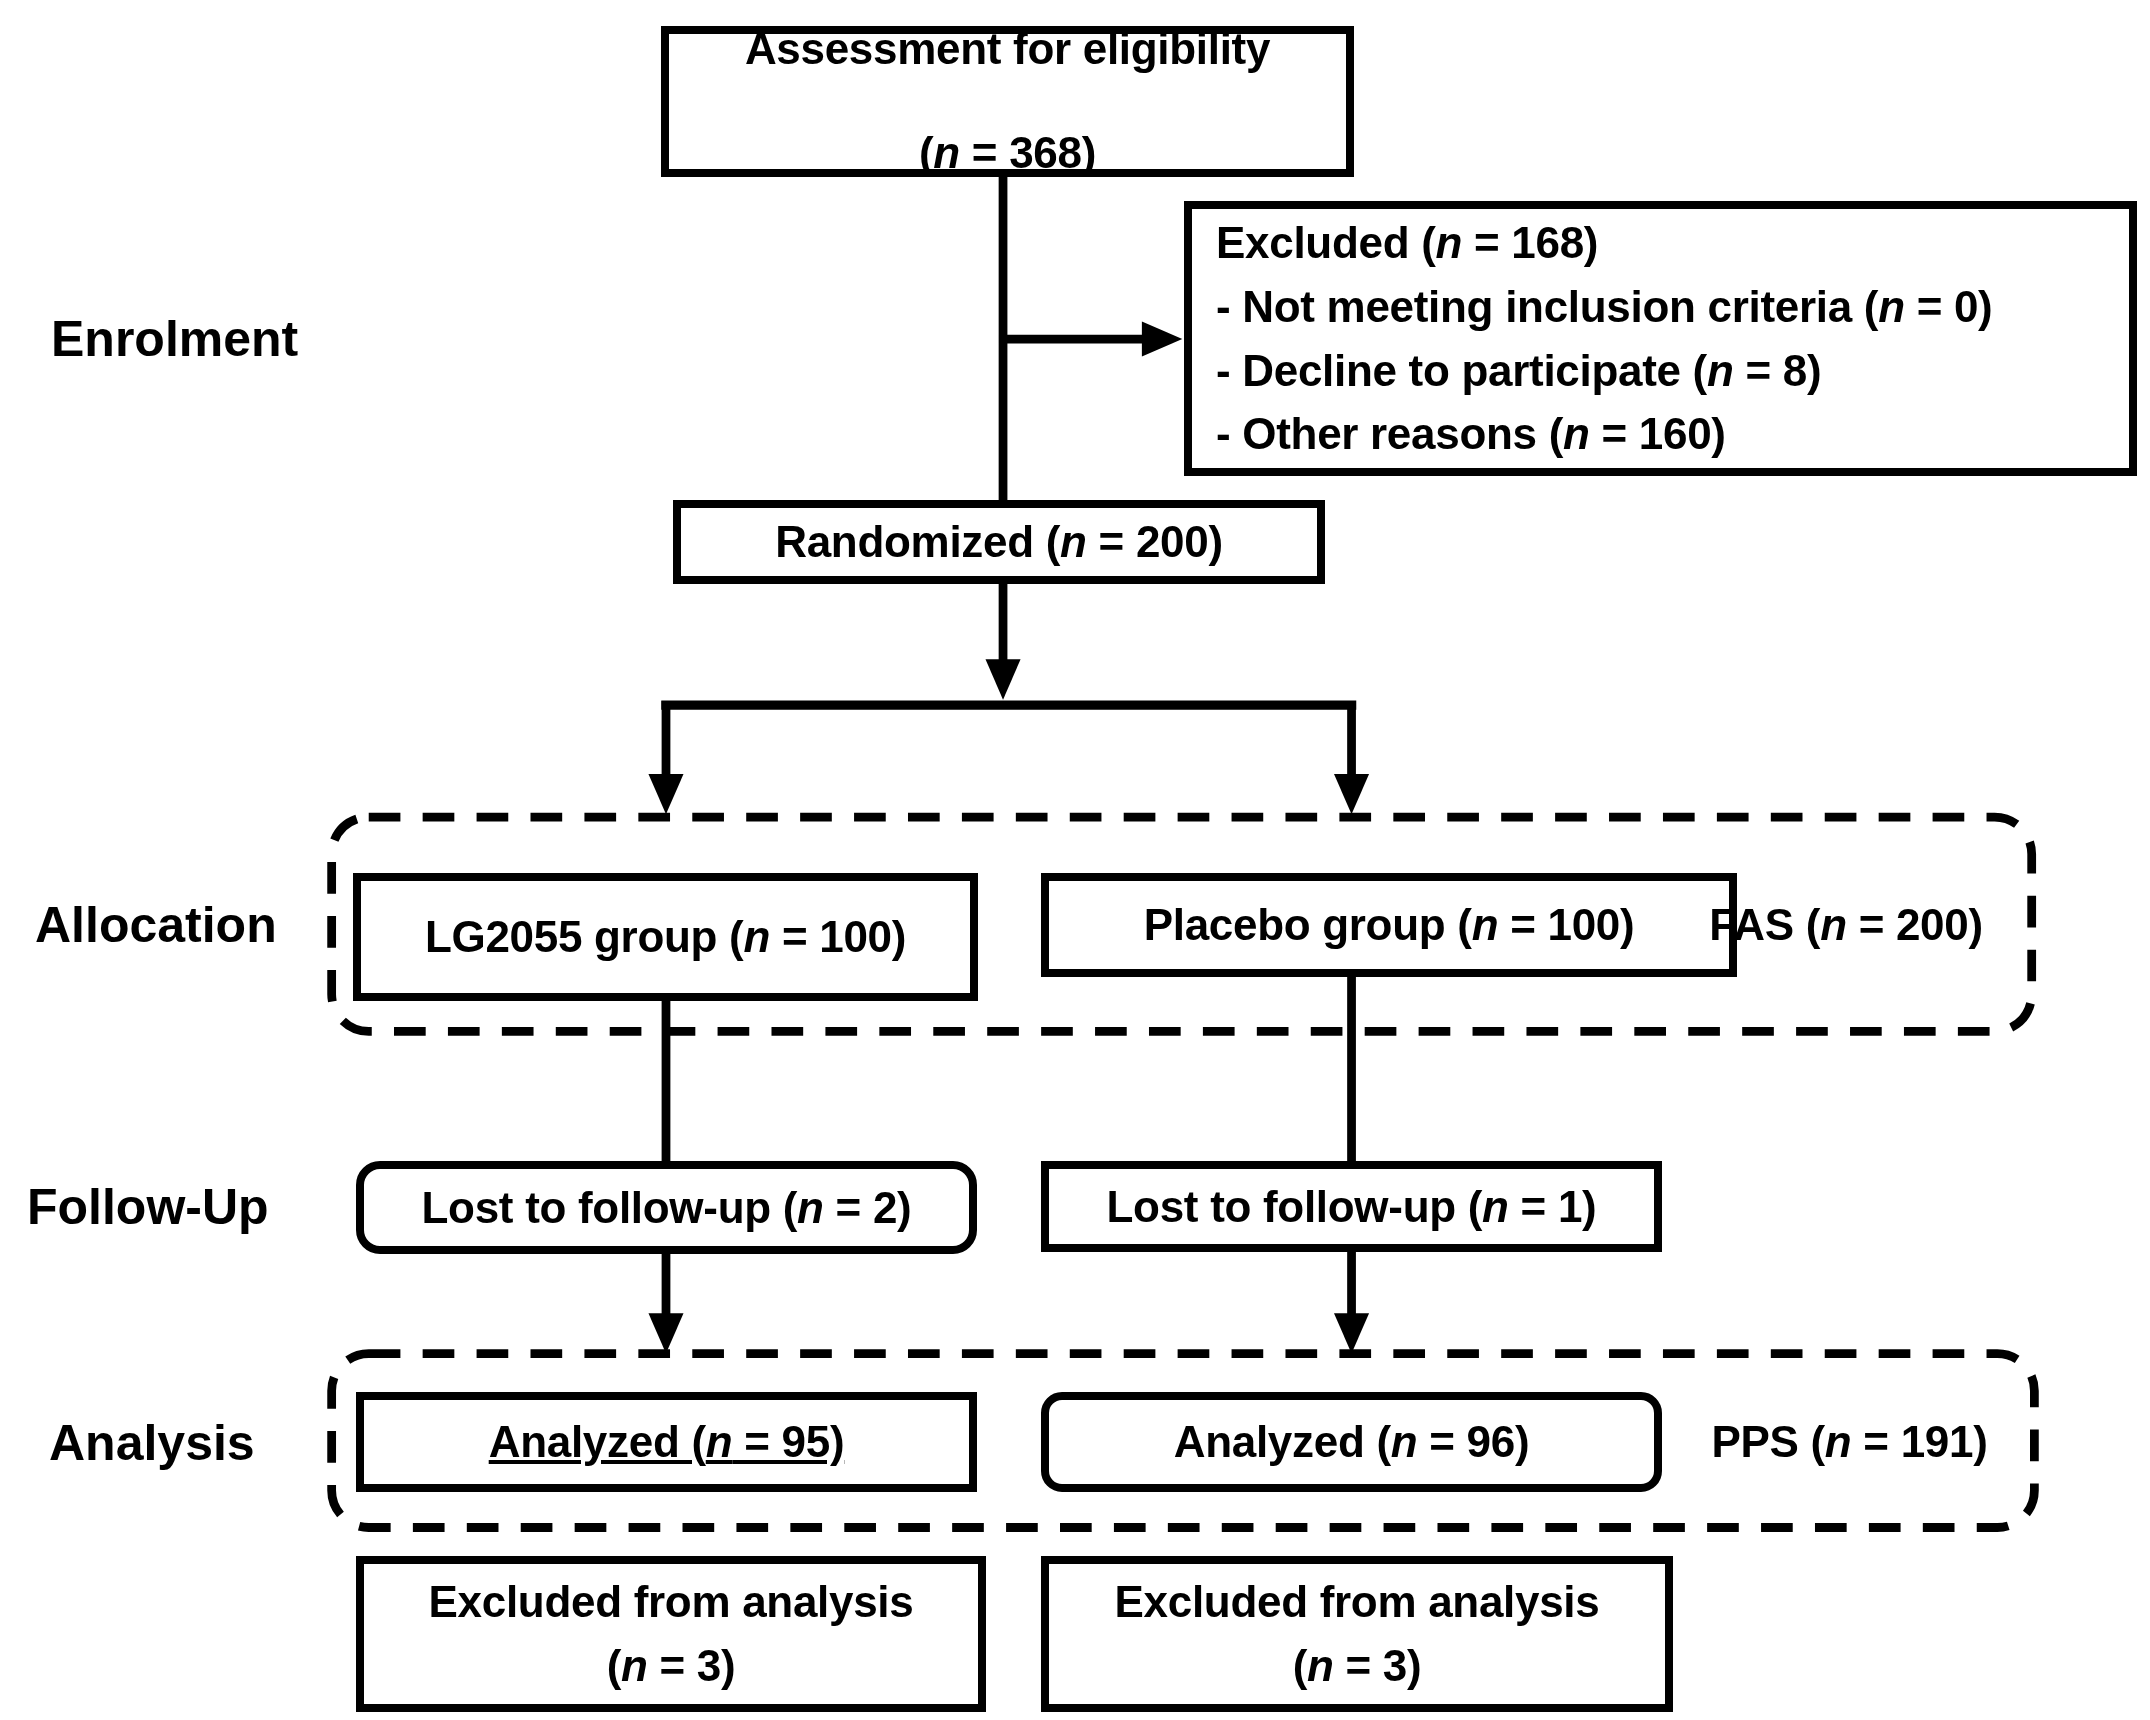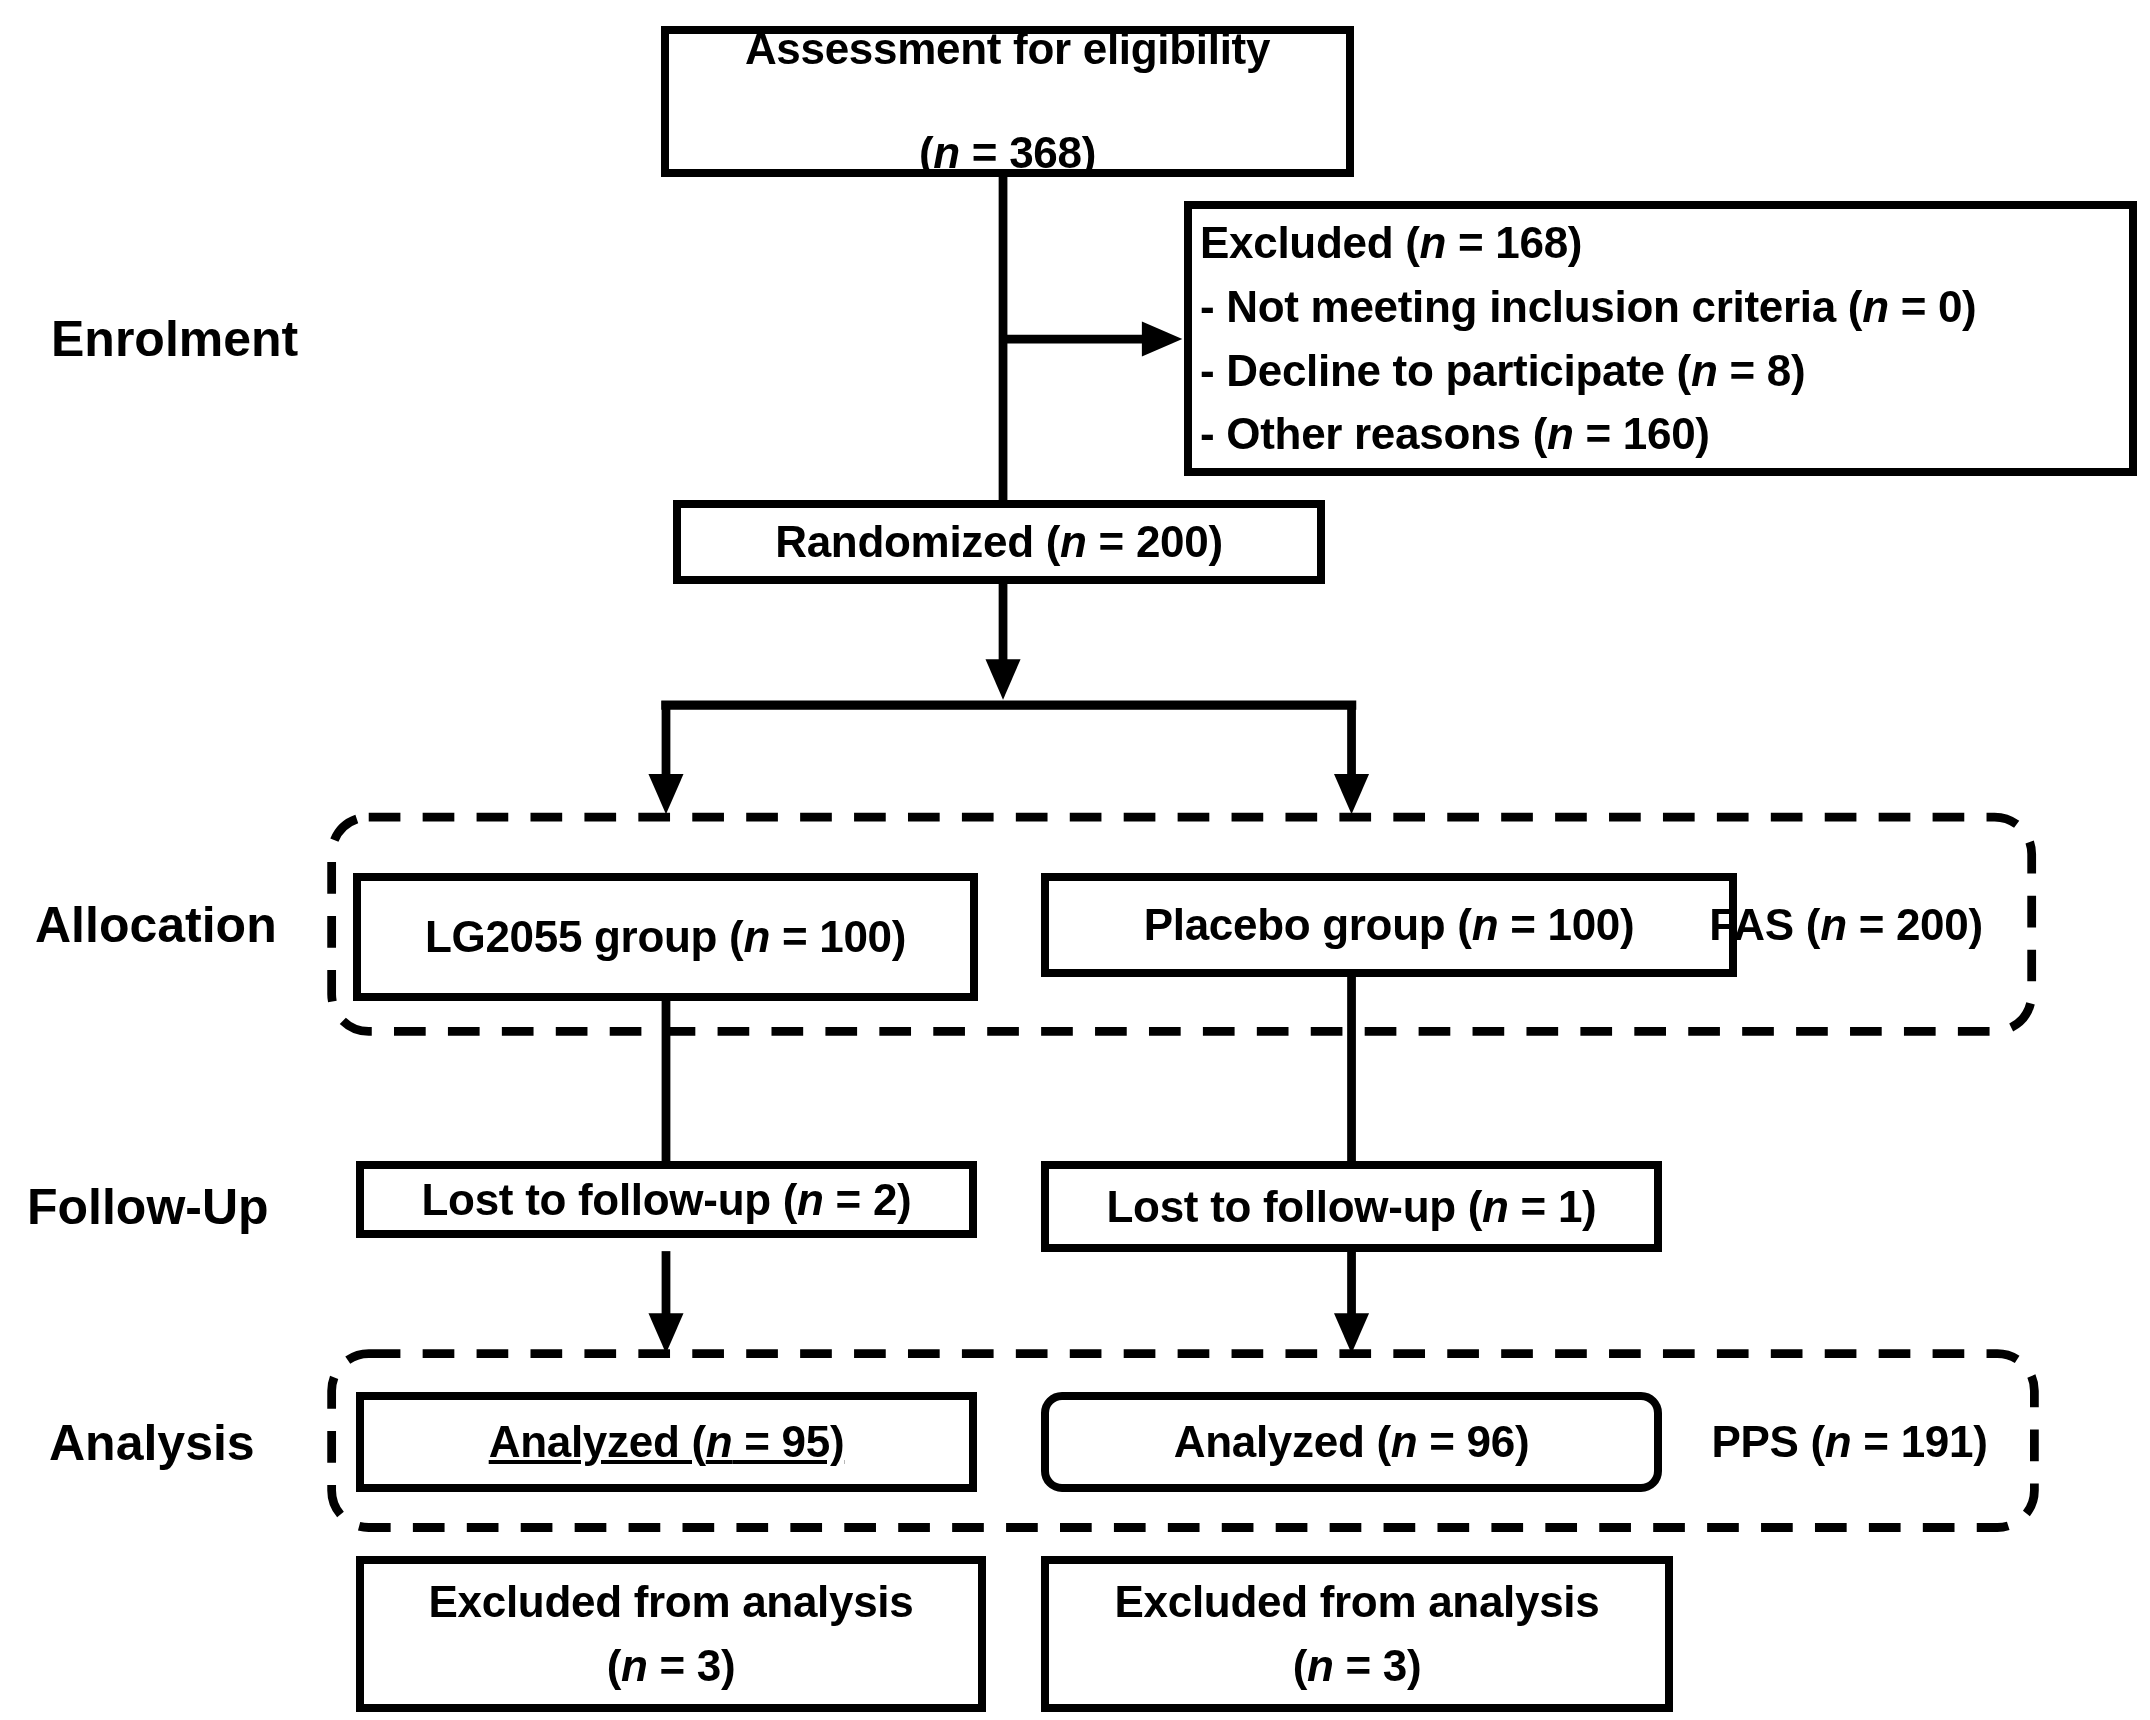--- a/index.html
+++ b/index.html
@@ -29,21 +29,21 @@
     font-weight: 700;
     font-size: 44px;
     line-height: 1.45;
     letter-spacing: -0.3px;
     text-align: center;
   }
   .box .tline { white-space: nowrap; }
   .box.left-align {
     align-items: flex-start;
     text-align: center;
-    padding-left: 8px;
+    padding-left: 24px;
   }
   .side-text {
     position: absolute;
     display: flex;
     justify-content: center;
     align-items: center;
     font-weight: 700;
     font-size: 44px;
     letter-spacing: -0.3px;
   }
@@ -58,21 +58,21 @@
   }
   .nvar { font-style: italic; }
 
   
   #box-assessment        { left: 661px;  top: 25.6px;   width: 693px; height: 151px; gap: 40px; }
   #box-excluded          { left: 1184px; top: 201px;  width: 953px; height: 275px; }
   #box-randomized        { left: 673px;  top: 500px;  width: 652px;  height: 84px; }
   #box-lg2055            { left: 353px;  top: 873px; width: 625px;  height: 128px; }
   #box-placebo           { left: 1041px; top: 873px; width: 696px;  height: 104px; }
   #label-fas             { left: 1671px; top: 873px; width: 350px;  height: 104px; }
-  #box-lost-lg           { left: 356px;  top: 1161px; width: 621px;  height: 77px; }
+  #box-lost-lg           { left: 356px;  top: 1161px; width: 621px;  height: 93px; border-radius: 24px; }
   #box-lost-placebo      { left: 1041px; top: 1161px; width: 621px;  height: 91px; }
   #box-analyzed-lg       { left: 356px;  top: 1392px; width: 621px;  height: 100px; text-decoration: underline; }
   #box-analyzed-placebo  { left: 1041px; top: 1392px; width: 621px;  height: 100px; border-radius: 21px; }
   #label-pps             { left: 1671px; top: 1392px; width: 357px;  height: 100px; }
   #box-exclan-lg         { left: 356px;  top: 1556px; width: 630px;  height: 156px; }
   #box-exclan-placebo    { left: 1041px; top: 1556px; width: 632px;  height: 156px; }
 
   
   #stage-enrolment  { left: 51px; top: 307px;  height: 64px; }
   #stage-allocation { left: 35px; top: 893px; height: 64px; }

